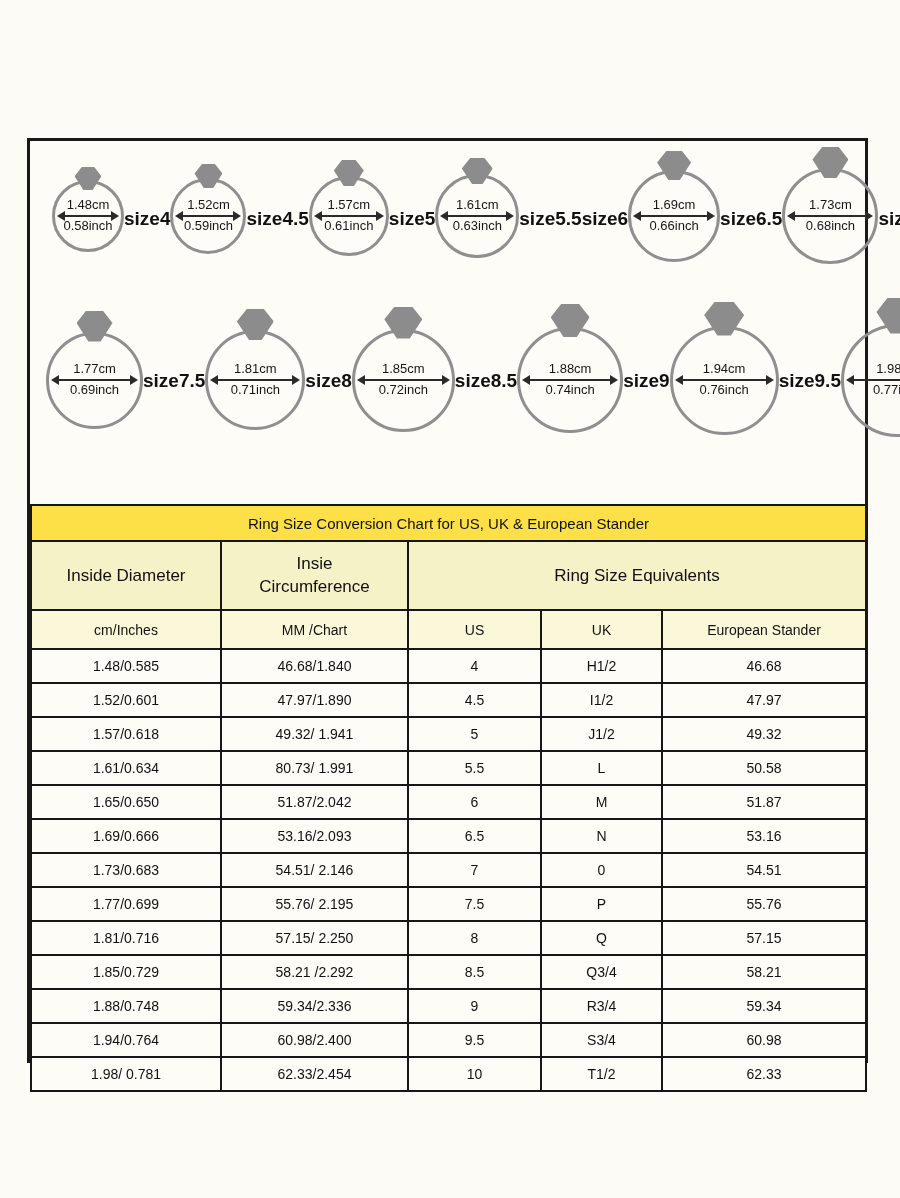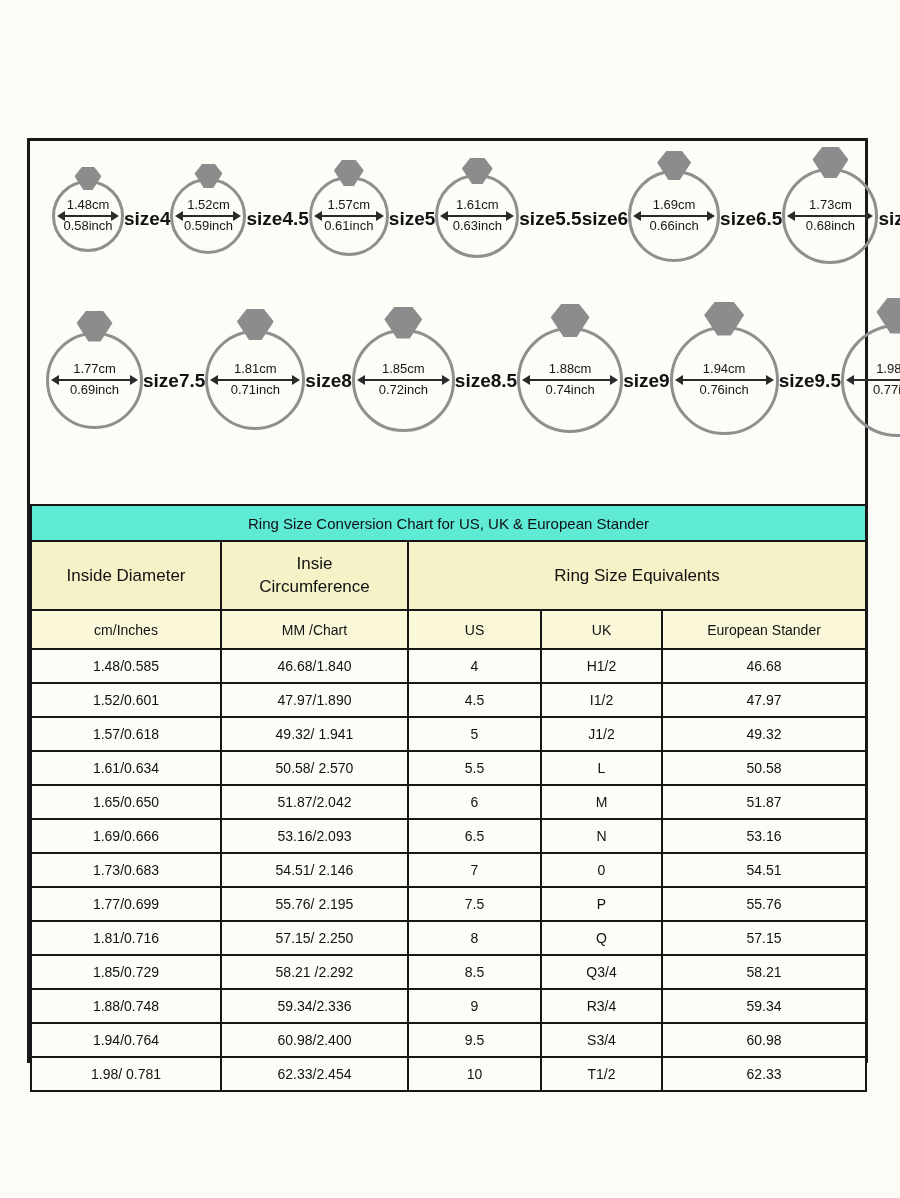--- a/index.html
+++ b/index.html
@@ -27,21 +27,21 @@
     border-top:5px solid transparent; border-bottom:5px solid transparent; border-right:8px solid #2a2a2a;}
   .dim-arrow::after{content:""; position:absolute; right:-2px; top:-4px;
     border-top:5px solid transparent; border-bottom:5px solid transparent; border-left:8px solid #2a2a2a;}
   .ring-size-label{margin-top:6px; font-size:19px; font-weight:bold; color:#111;}
   .rings-row2 .ring-size-label{margin-top:2px;}
 
   
   table.conv{border-collapse:collapse; width:835px; table-layout:fixed;}
   table.conv td{border:2px solid #161616; text-align:center; vertical-align:middle;
                 color:#111; overflow:hidden;}
-  td.title-cell{height:32px; font-size:15px; background:#5eead4;}
+  td.title-cell{height:32px; font-size:15px; background:#fde047;}
   td.hdr{height:65px; font-size:17px; background:#f6f2c8;}
   td.subhdr{height:35px; font-size:14px; background:#fbf8da;}
   td.data{height:30px; font-size:14px; background:#fdfcf7;}
   .wrap-narrow{max-width:130px; margin:0 auto; line-height:1.35;}
 </style>
 </head>
 <body>
 
 <div class="page">
   <div class="outer-box">
@@ -232,21 +232,21 @@
           </tr>
           <tr>
             <td class="data">1.57/0.618</td>
             <td class="data">49.32/ 1.941</td>
             <td class="data">5</td>
             <td class="data">J1/2</td>
             <td class="data">49.32</td>
           </tr>
           <tr>
             <td class="data">1.61/0.634</td>
-            <td class="data">50.58/ 2.570</td>
+            <td class="data">80.73/ 1.991</td>
             <td class="data">5.5</td>
             <td class="data">L</td>
             <td class="data">50.58</td>
           </tr>
           <tr>
             <td class="data">1.65/0.650</td>
             <td class="data">51.87/2.042</td>
             <td class="data">6</td>
             <td class="data">M</td>
             <td class="data">51.87</td>

